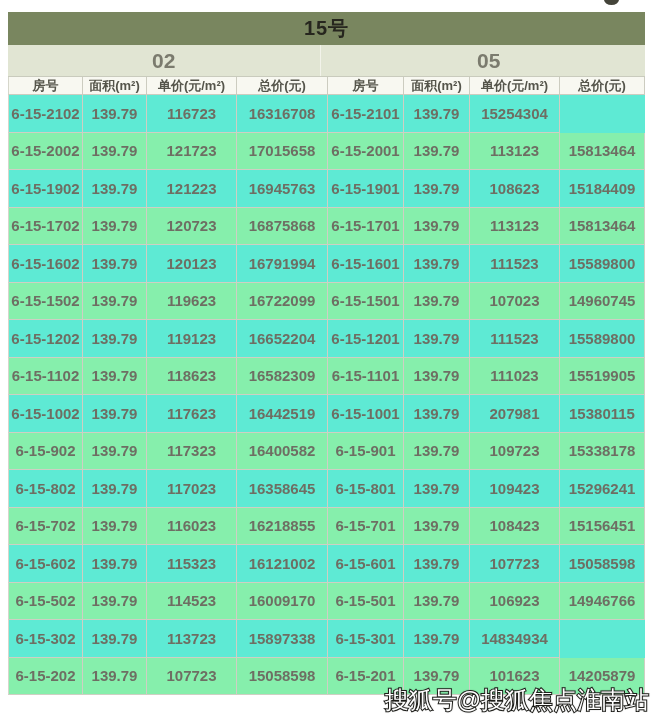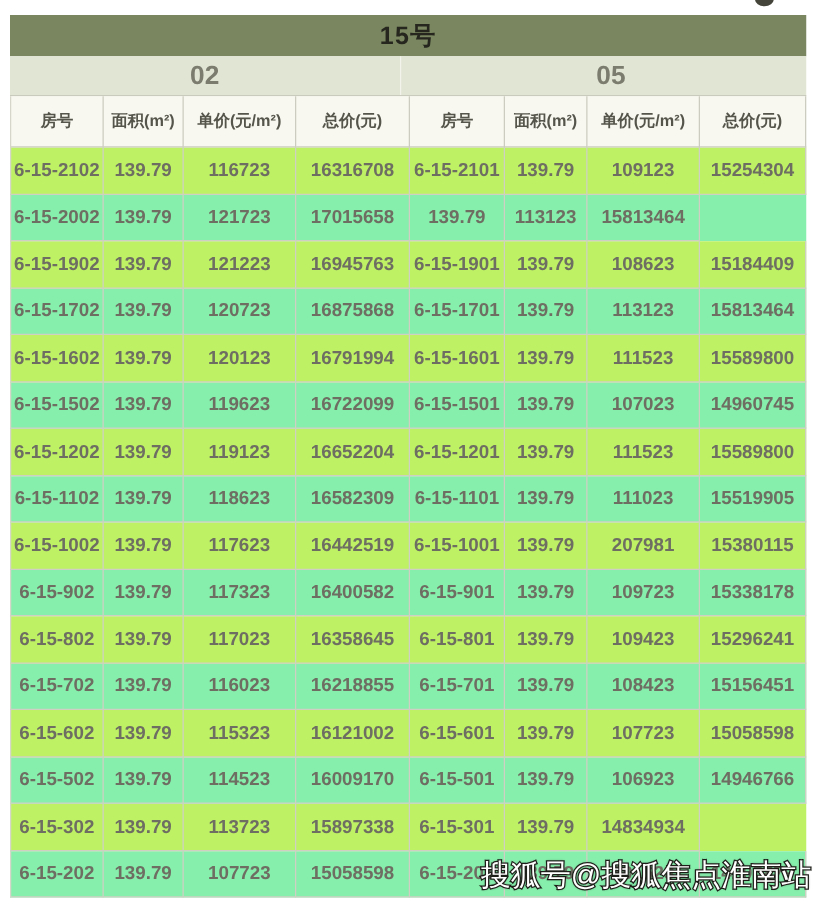--- a/index.html
+++ b/index.html
@@ -45,38 +45,38 @@
     font-size: 21px;
     font-weight: bold;
     color: #7b7b6e;
   }
   .group-cell:first-child { border-right: 1px solid #f2f3ea; }
   .grid-row {
     display: grid;
     grid-template-columns: 75fr 64fr 90fr 91fr 76fr 66fr 90fr 85fr;
   }
   .header-row {
-    height: 41px;
+    height: 18px;
     background: #f8f8f1;
   }
   .header-cell {
     display: flex;
     align-items: center;
     justify-content: center;
     font-weight: bold;
     font-size: 13px;
     color: #55554b;
     border-right: 1px solid #ccccc0;
     border-bottom: 1px solid #ccccc0;
     white-space: nowrap;
     overflow: hidden;
   }
   .header-cell:first-child, .cell:first-child { border-left: 1px solid #d6d6cb; }
   .data-row { height: 37.5px; }
-  .data-row.odd  { background: #bef264; }
+  .data-row.odd  { background: #5eead4; }
   .data-row.even { background: #86efac; }
   .cell {
     display: flex;
     align-items: center;
     justify-content: center;
     font-weight: bold;
     font-size: 15px;
     color: #6e6e63;
     border-right: 1px solid #cfcfc3;
     border-bottom: 1px solid #cfcfc3;
@@ -131,28 +131,28 @@
       </div>
 
     <div>
         <div class="grid-row data-row odd">
           <div class="cell">6-15-2102</div>
           <div class="cell">139.79</div>
           <div class="cell">116723</div>
           <div class="cell">16316708</div>
           <div class="cell">6-15-2101</div>
           <div class="cell">139.79</div>
-          <div class="cell">109123</div>
           <div class="cell">15254304</div>
         </div>
         <div class="grid-row data-row even">
           <div class="cell">6-15-2002</div>
           <div class="cell">139.79</div>
           <div class="cell">121723</div>
           <div class="cell">17015658</div>
+          <div class="cell">6-15-2001</div>
           <div class="cell">139.79</div>
           <div class="cell">113123</div>
           <div class="cell">15813464</div>
         </div>
         <div class="grid-row data-row odd">
           <div class="cell">6-15-1902</div>
           <div class="cell">139.79</div>
           <div class="cell">121223</div>
           <div class="cell">16945763</div>
           <div class="cell">6-15-1901</div>

